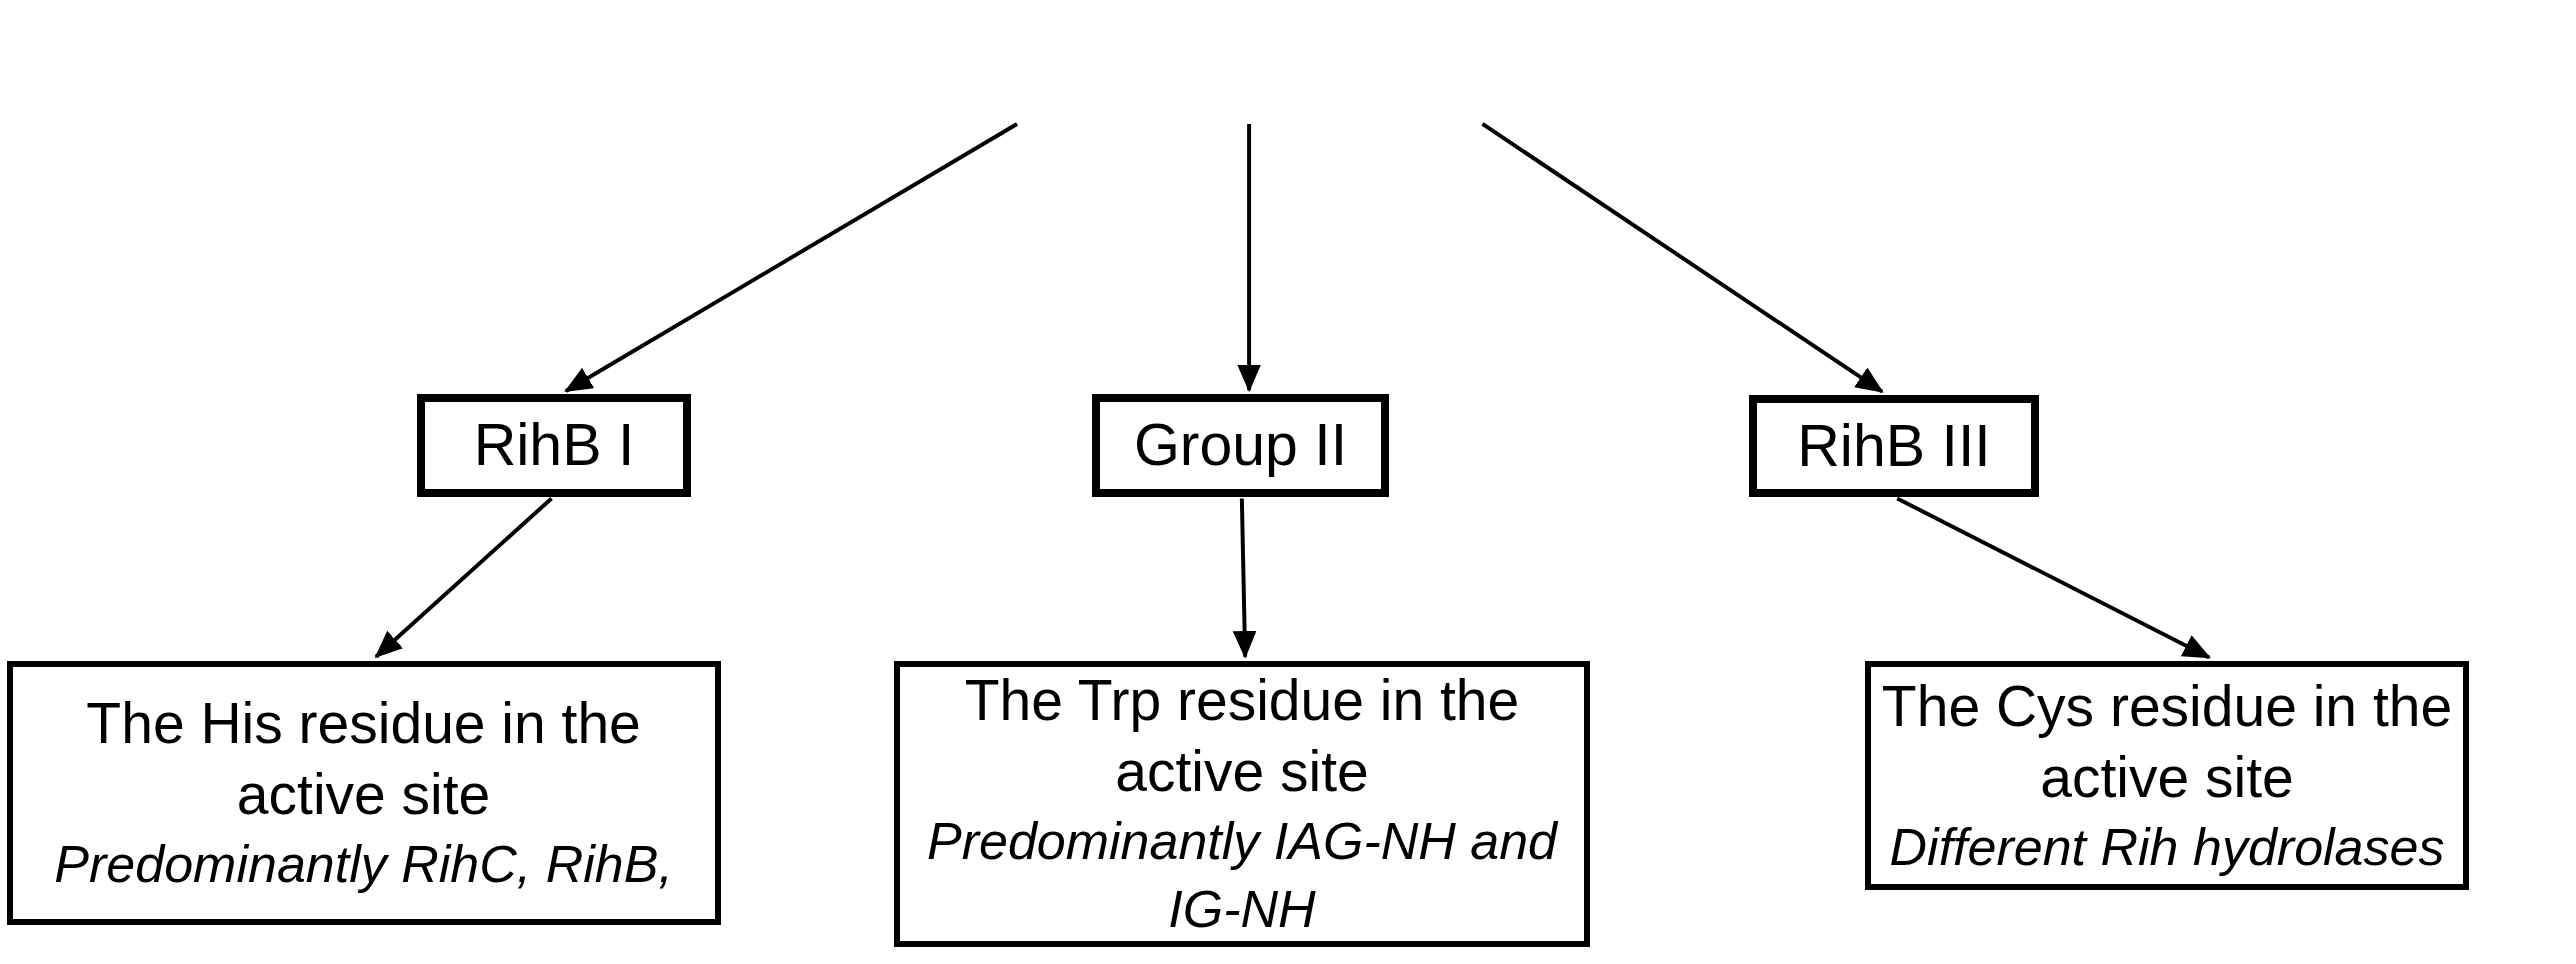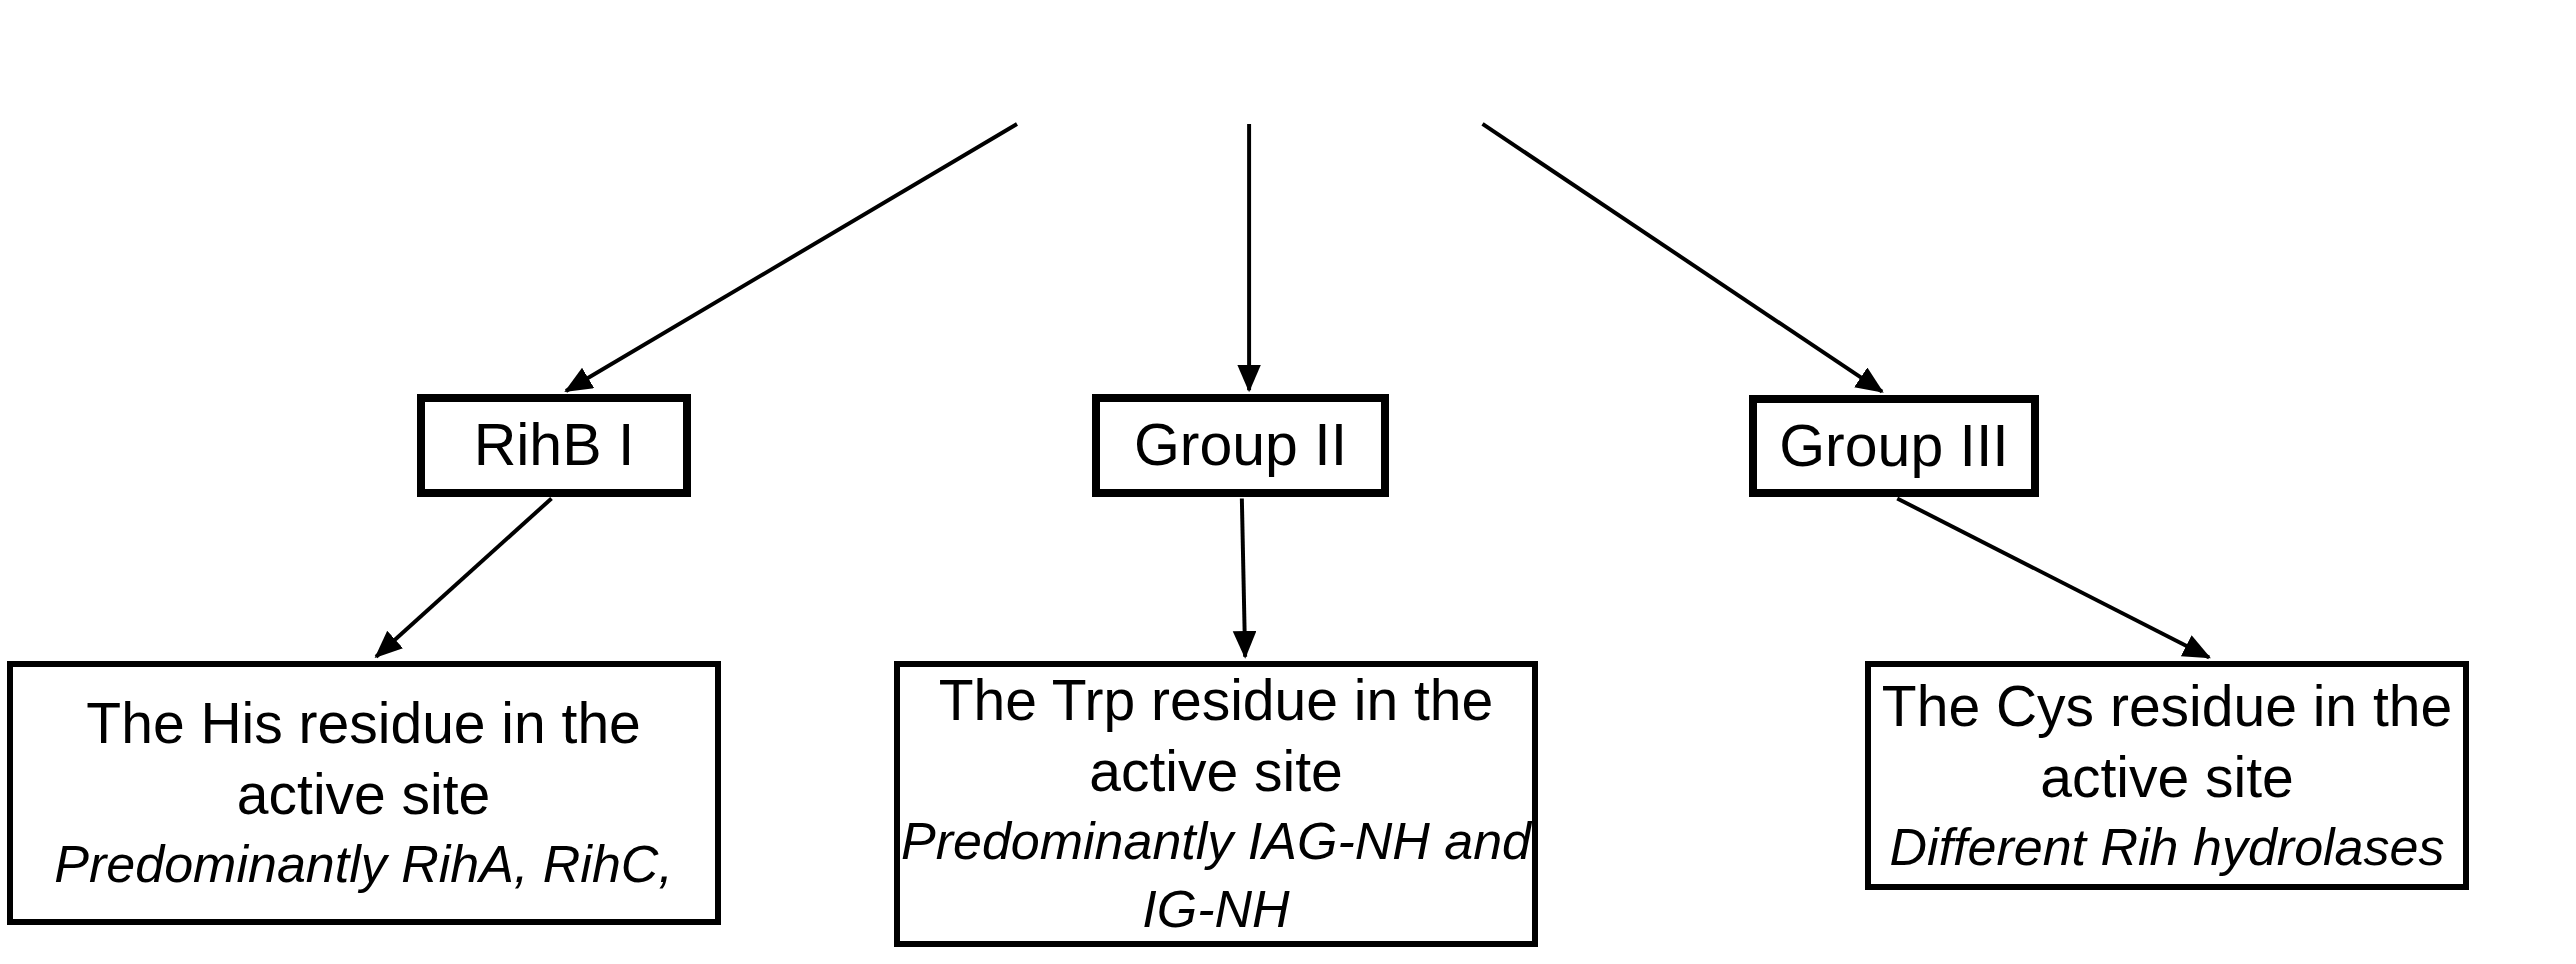--- a/index.html
+++ b/index.html
@@ -43,21 +43,21 @@
   }
   #group-1 { left: 417px;  width: 274px; }
   #group-2 { left: 1092px; width: 297px; }
   #group-3 { left: 1749px; top: 395px; width: 290px; height: 102px; }
   .detail-node {
     border-width: 6px;
     flex-direction: column;
     padding: 2.6px 6.6px;
   }
   #detail-1 { left: 6.6px;   top: 661px; width: 714px; height: 264px; }
-  #detail-2 { left: 894px; top: 661px; width: 644px; height: 286px; }
+  #detail-2 { left: 894px; top: 661px; width: 696px; height: 286px; }
   #detail-3 { left: 1865px; top: 661px; width: 604px; height: 229px; }
   .detail-title-line {
     display: block;
     font-size: 57px;
     line-height: 71px;
     white-space: nowrap;
   }
   .detail-note-line {
     display: block;
     font-style: italic;
@@ -95,27 +95,27 @@
 
   <div class="node group-node" id="group-1">
     <span>RihB I</span>
   </div>
 
   <div class="node group-node" id="group-2">
     <span>Group II</span>
   </div>
 
   <div class="node group-node" id="group-3">
-    <span>Group III</span>
+    <span>RihB III</span>
   </div>
 
   <div class="node detail-node" id="detail-1">
     <span class="detail-title-line">The His residue in the</span>
     <span class="detail-title-line">active site</span>
-    <span class="detail-note-line">Predominantly RihA, RihC,</span>
+    <span class="detail-note-line">Predominantly RihC, RihB,</span>
   </div>
 
   <div class="node detail-node" id="detail-2">
     <span class="detail-title-line">The Trp residue in the</span>
     <span class="detail-title-line">active site</span>
     <span class="detail-note-line">Predominantly IAG-NH and</span>
     <span class="detail-note-line">IG-NH</span>
   </div>
 
   <div class="node detail-node" id="detail-3">

